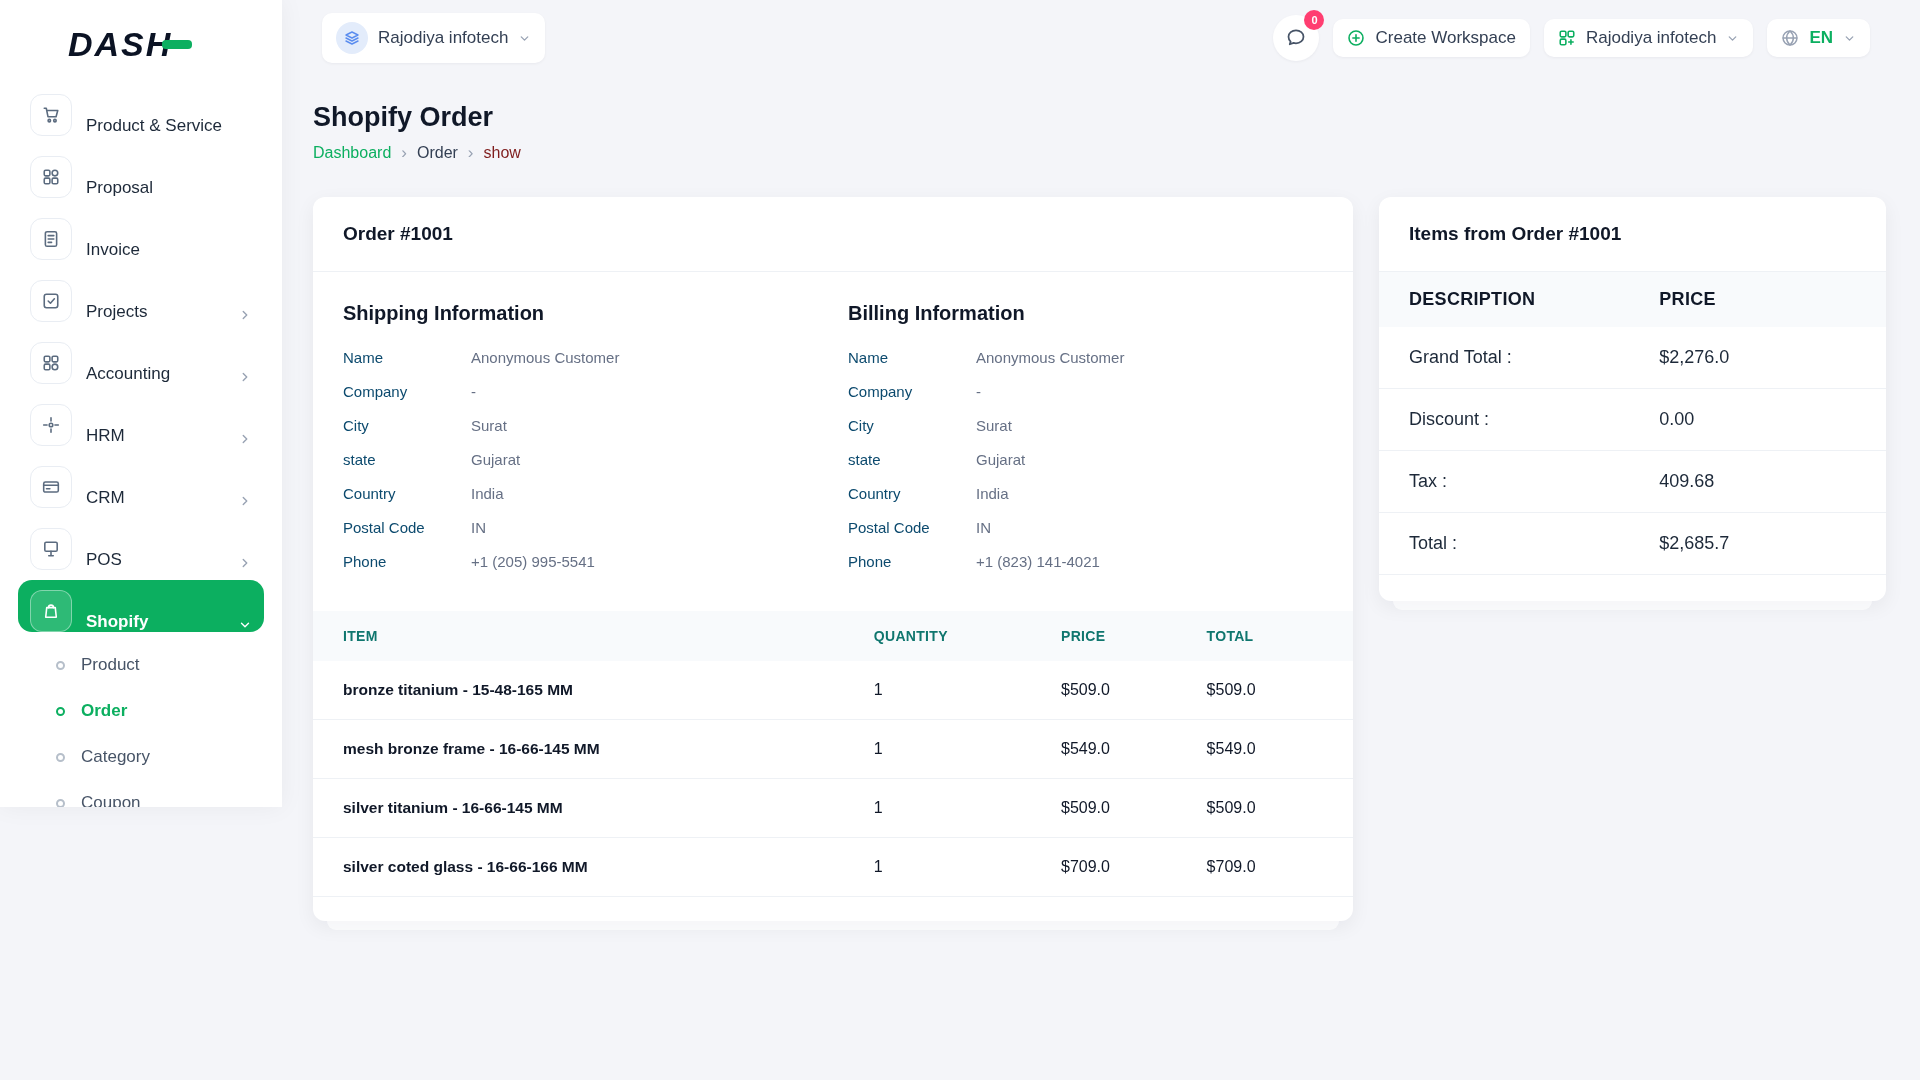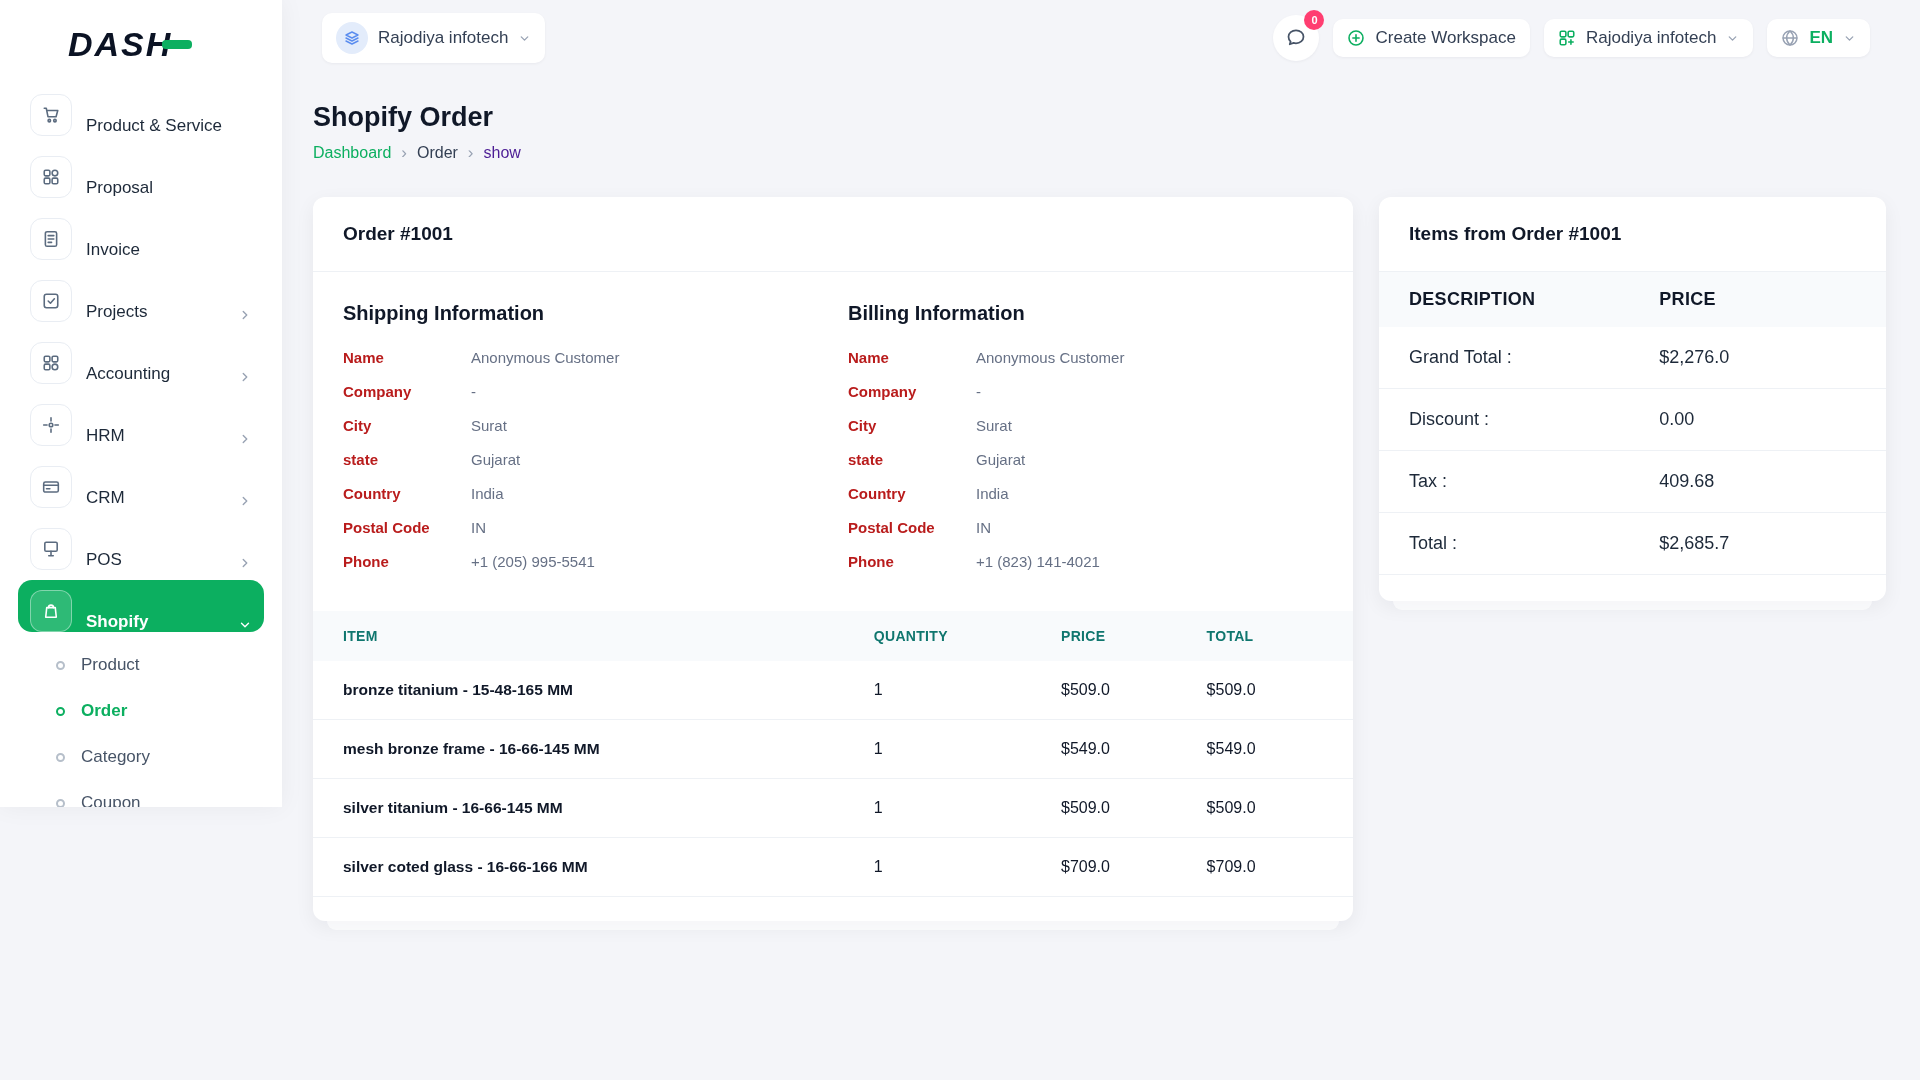--- a/index.html
+++ b/index.html
@@ -47,33 +47,33 @@
   .lang-label{color:#0caf60;font-weight:700}
   .chev-sm{color:#98a2b3;display:flex}
 
   
   .main{position:absolute;left:282px;top:76px;right:0;bottom:0;padding:26px 34px 0 31px}
   .page-title{font-size:27px;font-weight:700;color:#101828}
   .breadcrumb{display:flex;align-items:center;gap:10px;margin-top:10px;font-size:16px}
   .crumb-link{color:#0caf60;cursor:pointer}
   .crumb-sep{color:#98a2b3;font-size:17px}
   .crumb-mid{color:#344054;cursor:pointer}
-  .crumb-current{color:#4c1d95}
+  .crumb-current{color:#7f1d1d}
   .content{display:flex;gap:26px;margin-top:34px;align-items:flex-start}
   .card{background:#fff;border-radius:12px;box-shadow:0 6px 20px rgba(16,24,40,.06);position:relative}
   .card::after{content:"";position:absolute;left:14px;right:14px;bottom:-9px;height:9px;
     background:rgba(255,255,255,.6);border-radius:0 0 12px 12px}
   .order-card{width:1040px}
   .sum-card{width:507px}
   .card-head{padding:26px 30px;border-bottom:1px solid #eef1f5;font-size:19px;font-weight:700;color:#101828}
   .card-body{padding:30px 30px 0}
   .info-grid{display:grid;grid-template-columns:1fr 1fr;column-gap:30px}
   .info-title{font-size:20px;font-weight:700;margin-bottom:22px;color:#101828}
   .frow{display:flex;margin-bottom:13px;font-size:15px;line-height:1.4}
-  .flabel{flex:0 0 128px;font-weight:700;color:#b91c1c}
+  .flabel{flex:0 0 128px;font-weight:400;color:#0c4a6e}
   .fvalue{color:#667085}
   .items-table{width:100%;border-collapse:collapse;margin-top:26px}
   .items-table th{background:#f8fafc;text-align:left;font-size:14px;letter-spacing:.3px;color:#0f766e;
     font-weight:700;padding:17px 20px;text-transform:uppercase}
   .items-table th:first-child,.items-table td:first-child{padding-left:30px}
   .items-table td{padding:20px;border-bottom:1px solid #eef1f5;font-size:16px;color:#101828}
   .items-table td.item-name{font-weight:700;font-size:15.5px}
   .table-gap{height:24px}
 
   .sum-head{display:flex;background:#f8fafc;padding:17px 30px;font-size:18px;font-weight:700;

